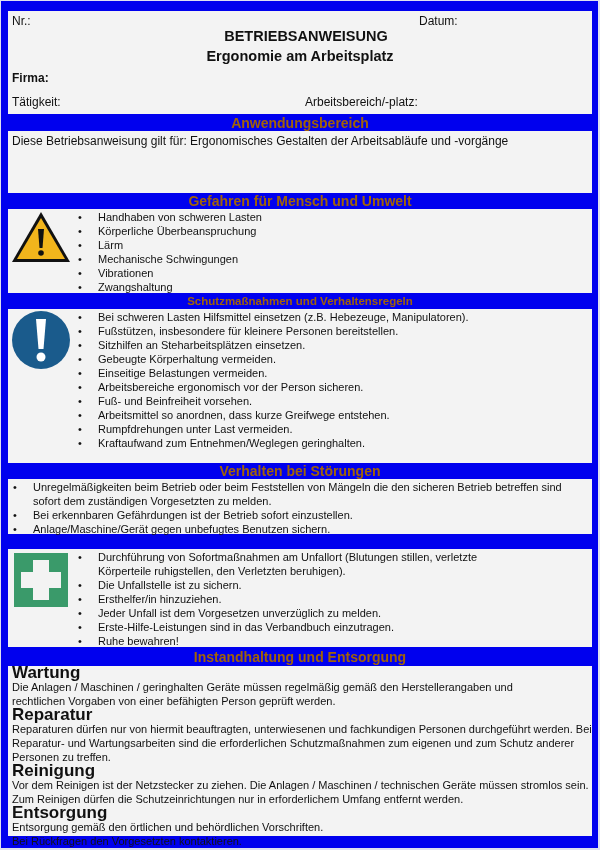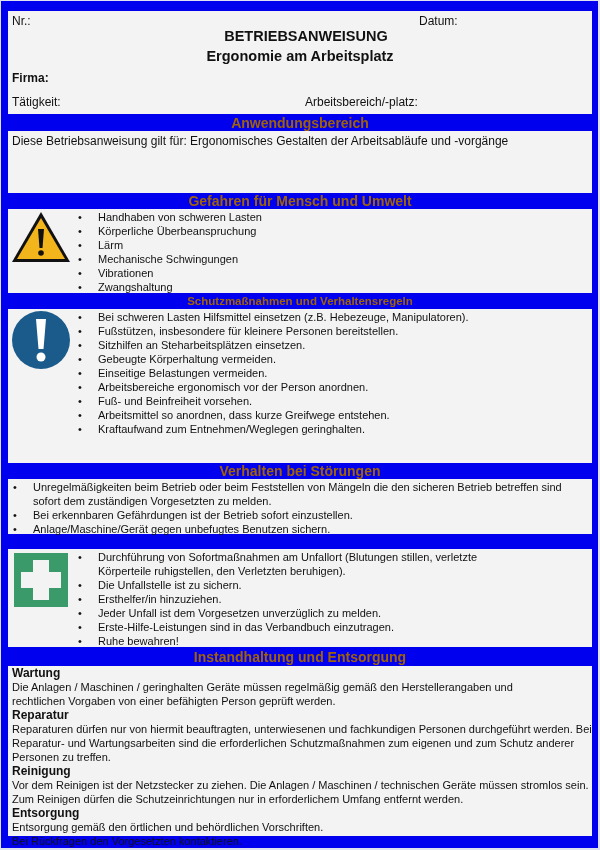--- a/index.html
+++ b/index.html
@@ -6,21 +6,21 @@
   body { width:600px; height:850px; background:#dfe0f0; font-family:"Liberation Sans", sans-serif; color:#111; position:relative; overflow:hidden; }
   .frame { position:absolute; left:1px; top:1px; width:597px; height:847px; background:#0000ee; }
   .panel { position:absolute; left:8px; width:584px; background:#f3f3f3; }
   .band { position:absolute; left:8px; width:584px; color:#a16207; font-weight:bold; text-align:center; font-size:14px; line-height:16px; }
   .band.small { font-size:11.5px; }
   .abs { position:absolute; white-space:nowrap; }
   .fs12 { font-size:12px; }
   ul.bul { list-style:none; margin:0; padding:0; position:absolute; }
   ul.bul li { position:relative; font-size:11px; line-height:14px; padding-left:0; }
   ul.bul li::before { content:"•"; position:absolute; left:-20px; top:0; font-size:11px; }
-  .sub { font-weight:bold; font-size:12px; line-height:14px; }
+  .sub { font-weight:bold; font-size:17px; line-height:14px; }
   .para { font-size:11px; line-height:14px; }
 </style>
 </head>
 <body>
 
 <div class="frame"></div>
 
 <div class="panel" style="top:11px;height:103px;">
   <span class="abs fs12" style="left:4px;top:3px;">Nr.:</span>
   <span class="abs fs12" style="left:411px;top:3px;">Datum:</span>
@@ -60,23 +60,24 @@
     <circle cx="29" cy="29" r="29" fill="#1a5b8c"></circle>
     <path d="M24,8 L34,8 L31.5,38 L26.5,38 Z" fill="#fff"></path>
     <circle cx="29" cy="46" r="4.5" fill="#fff"></circle>
   </svg>
   <ul class="bul" style="left:90px;top:1px;">
     <li>Bei schweren Lasten Hilfsmittel einsetzen (z.B. Hebezeuge, Manipulatoren).</li>
     <li>Fußstützen, insbesondere für kleinere Personen bereitstellen.</li>
     <li>Sitzhilfen  an Steharbeitsplätzen einsetzen.</li>
     <li>Gebeugte Körperhaltung vermeiden.</li>
     <li>Einseitige Belastungen vermeiden.</li>
-    <li>Arbeitsbereiche ergonomisch vor der Person anordnen.</li>
+    <li>Arbeitsbereiche ergonomisch vor der Person sicheren.</li>
     <li>Fuß- und Beinfreiheit vorsehen.</li>
     <li>Arbeitsmittel so anordnen, dass kurze Greifwege entstehen.</li>
+    <li>Rumpfdrehungen unter Last vermeiden.</li>
     <li>Kraftaufwand zum Entnehmen/Weglegen geringhalten.</li>
   </ul>
 </div>
 
 <div class="band" style="top:463px;">Verhalten bei Störungen</div>
 <div class="panel" style="top:479px;height:55px;">
   <ul class="bul" style="left:25px;top:1px;width:555px;">
     <li style="white-space:normal;">Unregelmäßigkeiten beim Betrieb oder beim Feststellen von Mängeln die den sicheren Betrieb betreffen sind sofort dem zuständigen Vorgesetzten zu melden.</li>
     <li>Bei erkennbaren Gefährdungen ist der Betrieb sofort einzustellen.</li>
     <li>Anlage/Maschine/Gerät gegen unbefugtes Benutzen sichern.</li>

